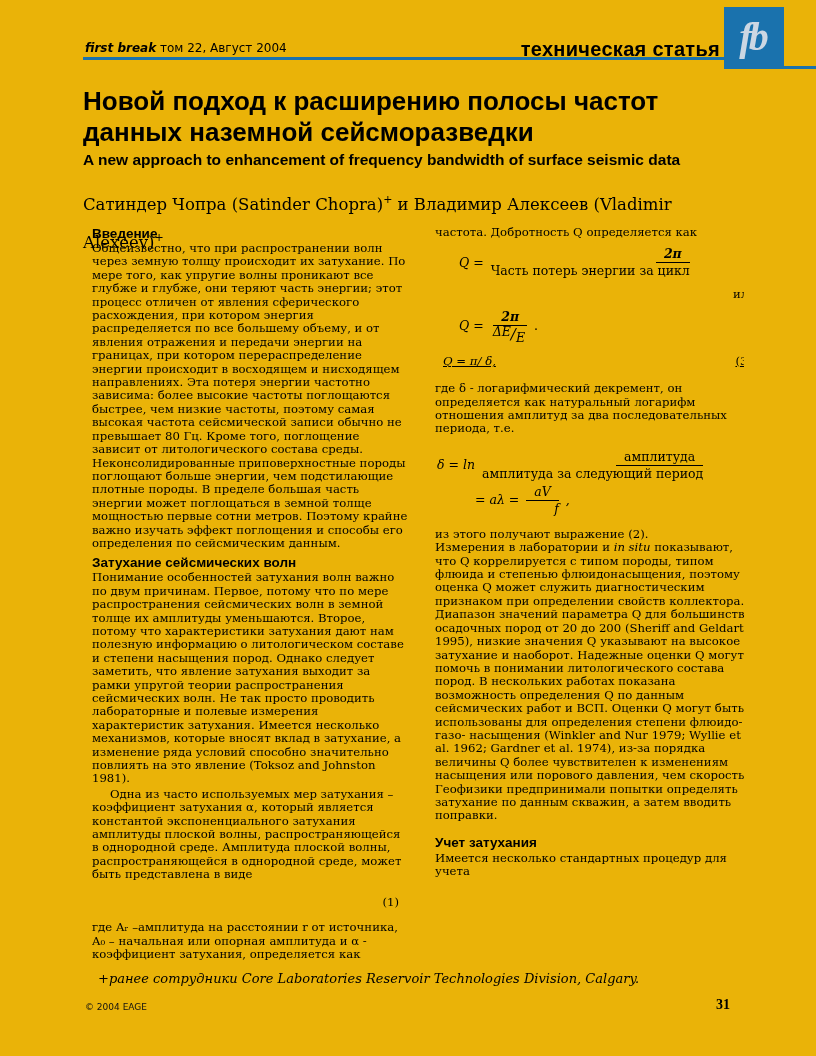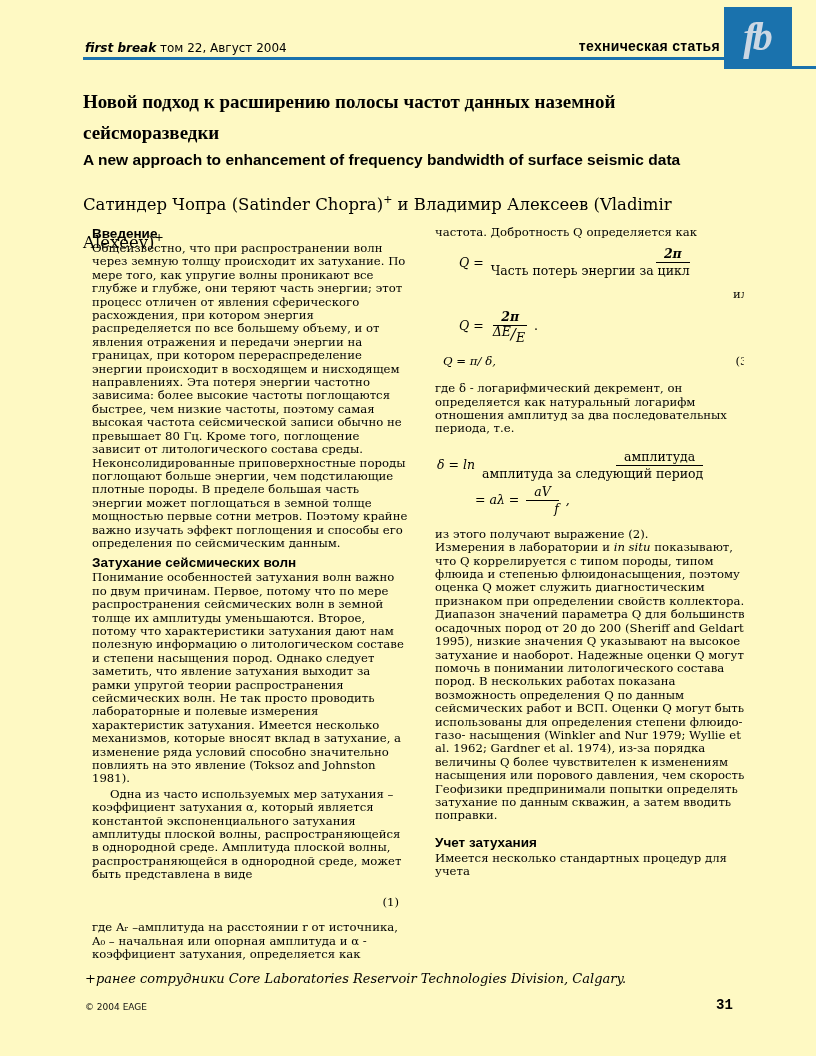--- a/index.html
+++ b/index.html
@@ -1,58 +1,58 @@
 <!DOCTYPE html>
 <html><head>
 <meta charset="utf-8">
 <style>
   * { box-sizing: border-box; margin: 0; padding: 0; }
   html,body { background:#ffffff; }
   .page {
     position: relative;
     width: 816px; height: 1056px;
-    background: #fef9c3;
+    background: #eab308;
     font-family: "DejaVu Serif", serif;
     color: #000;
     overflow: hidden;
   }
   
   .hdr-left {
     position: absolute; top: 41px; left: 85px;
     font-family: "DejaVu Sans", sans-serif; font-size: 12px;
   }
   .hdr-left .journal { font-style: italic; font-weight: bold; }
   .hdr-right {
     position: absolute; top: 38px; right: 96px;
     font-family: "Liberation Sans", sans-serif;
-    font-weight: bold; font-size: 14px; letter-spacing: 0.3px;
+    font-weight: bold; font-size: 20px; letter-spacing: 0.3px;
   }
   .hdr-rule {
     position: absolute; top: 57px; left: 83px; width: 641px; height: 3px;
     background: #1a72ad;
   }
   .hdr-rule2 {
     position: absolute; top: 66px; left: 724px; width: 92px; height: 3px;
     background: #1a72ad;
   }
   .logo-box {
-    position: absolute; top: 7px; left: 724px; width: 68px; height: 59px;
+    position: absolute; top: 7px; left: 724px; width: 60px; height: 59px;
     background: #1a72ad;
     display: flex; align-items: center; justify-content: center;
   }
   .logo-box .fb {
     font-family: "Liberation Serif", serif;
     font-style: italic; font-weight: bold; font-size: 40px;
     color: #ccd7e3; letter-spacing: -4px; padding-right: 4px;
   }
   
   .title-block { position: absolute; top: 86px; left: 83px; width: 660px; }
   .title-ru {
-    font-family: Liberation Serif, serif;
-    font-weight: bold; font-size: 19px; line-height: 31px;
+    font-family: Liberation Sans, sans-serif;
+    font-weight: bold; font-size: 26px; line-height: 31px;
   }
   .title-en {
     font-family: "Liberation Sans", sans-serif;
     font-weight: bold; font-size: 15.5px; line-height: 20px; margin-top: 2px;
   }
   .authors {
     position: absolute; top: 183px; left: 83px; width: 640px;
     font-family: "DejaVu Serif", serif; font-size: 16.5px; line-height: 33px;
   }
   .authors sup { font-size: 11px; vertical-align: super; }
@@ -77,43 +77,43 @@
   }
   .f-it { font-style: italic; }
   .frac { display: inline-flex; flex-direction: column; align-items: flex-end; }
   .frac .num { border-bottom: 1.4px solid #000; padding: 0 8px 1px 8px; text-align: center; }
   .frac .num.b { font-weight: bold; font-style: italic; }
   .frac .den { padding-top: 1px; text-align: center; }
   .dfrac { font-style: italic; padding: 1px 2px; }
   .dfrac .da { position: relative; top: -3px; }
   .dfrac .ds { font-size: 15px; }
   .dfrac .db { position: relative; top: 3px; }
-  .eq-row { display: flex; justify-content: space-between; align-items: center; }
+  .eq-row { display: flex; justify-content: space-between; align-items: center; text-decoration: underline; }
   .eq-label { padding-right: 4px; }
   .m-eqQ1 { margin: 8px 0 10px 24px; }
   .m-or { margin: 6px 0 6px 12px; text-align: right; }
   .m-eqQ2 { margin: 8px 0 10px 24px; }
   .m-eq3 { margin: 12px 0 14px 8px; }
   .m-eqln { margin: 14px 0 4px 2px; }
   .m-eqlam { margin: 2px 0 12px 40px; }
   .it { font-style: italic; }
   .decon { font-style: italic; margin-top: 13px !important; }
   .p-std { margin-top: 1px !important; }
   
   .footnote {
-    position: absolute; top: 971px; left: 85px; width: 600px;
+    position: absolute; top: 971px; left: 98px; width: 600px;
     font-style: italic; font-size: 13px;
   }
   .footer-copy {
     position: absolute; top: 1002px; left: 85px;
     font-family: "DejaVu Sans", sans-serif; font-size: 9px; color: #111;
   }
   .footer-page {
     position: absolute; top: 997px; left: 716px;
-    font-family: Liberation Mono, monospace; font-weight: bold; font-size: 14px;
+    font-family: Liberation Serif, serif; font-weight: bold; font-size: 14px;
   }
 </style>
 </head>
 <body>
 
 <div class="page">
 
   <div class="hdr-left"><span class="journal">first break</span><span> том 22, Август 2004</span></div>
   <div class="hdr-right">техническая статья</div>
   <div class="hdr-rule"></div>

